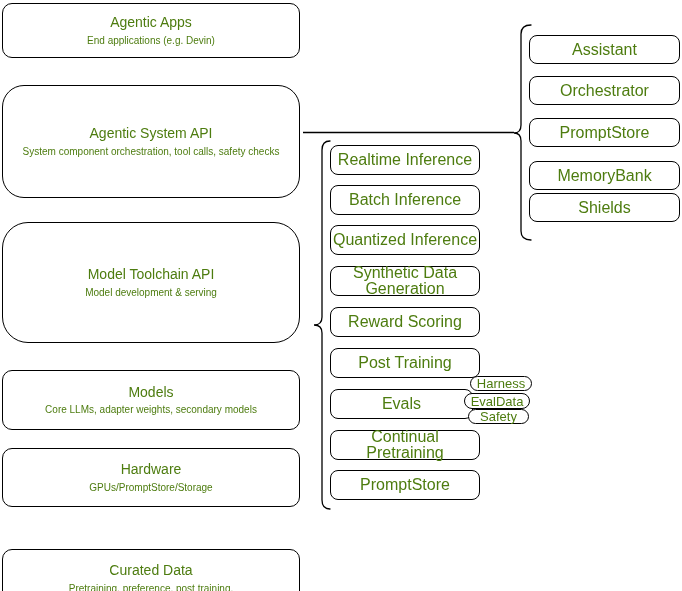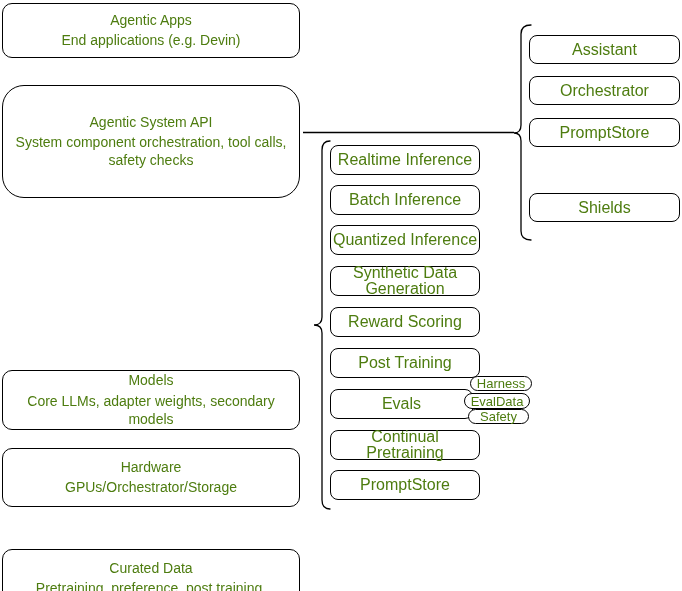--- a/index.html
+++ b/index.html
@@ -23,21 +23,21 @@
     box-sizing: border-box;
     background: #ffffff;
     border: 1px solid #000000;
     display: flex;
     flex-direction: column;
     align-items: center;
     justify-content: center;
     text-align: center;
   }
   .box .title { font-size: 14px; line-height: 1.25; }
-  .box .subtitle { font-size: 14px; line-height: 1.3; margin-top: 2px; }
+  .box .subtitle { font-size: 10px; line-height: 1.3; margin-top: 2px; }
   .label-box { font-size: 16px; line-height: 1; border-radius: 8px; }
   
   .lb { left: 2px; width: 298px; border-radius: 10px; }
   .lb1 { top: 3px;   height: 55px; }
   .lb2 { top: 85px;  height: 113px; border-radius: 22px; }
   .lb3 { top: 222px; height: 121px; border-radius: 26px; }
   .lb4 { top: 370px; height: 60px; }
   .lb5 { top: 448px; height: 59px; }
   .lb6 { top: 549px; height: 59px; }
   
@@ -88,27 +88,31 @@
   </svg>
 
   <div class="box lb lb1">
     <div class="title">Agentic Apps</div>
     <div class="subtitle">End applications (e.g. Devin)</div>
   </div>
   <div class="box lb lb2">
     <div class="title">Agentic System API</div>
     <div class="subtitle">System component orchestration, tool calls, safety checks</div>
   </div>
+  <div class="box lb lb3">
+    <div class="title">Model Toolchain API</div>
+    <div class="subtitle">Model development &amp; serving</div>
+  </div>
   <div class="box lb lb4">
     <div class="title">Models</div>
     <div class="subtitle">Core LLMs, adapter weights, secondary models</div>
   </div>
   <div class="box lb lb5">
     <div class="title">Hardware</div>
-    <div class="subtitle">GPUs/Orchestrator/Storage</div>
+    <div class="subtitle">GPUs/PromptStore/Storage</div>
   </div>
   <div class="box lb lb6">
     <div class="title">Curated Data</div>
     <div class="subtitle">Pretraining, preference, post training.</div>
   </div>
 
   <div class="box label-box mb mb1">Realtime Inference</div>
   <div class="box label-box mb mb2">Batch Inference</div>
   <div class="box label-box mb mb3">Quantized Inference</div>
   <div class="box label-box mb mb4">Synthetic Data Generation</div>
@@ -118,15 +122,16 @@
   <div class="box label-box mb mb8">Continual Pretraining</div>
   <div class="box label-box mb mb9">PromptStore</div>
 
   <div class="pill pill1">Harness</div>
   <div class="pill pill2">EvalData</div>
   <div class="pill pill3">Safety</div>
 
   <div class="box label-box rb rb1">Assistant</div>
   <div class="box label-box rb rb2">Orchestrator</div>
   <div class="box label-box rb rb3">PromptStore</div>
+  <div class="box label-box rb rb4">MemoryBank</div>
   <div class="box label-box rb rb5">Shields</div>
 
 </div>
 
 </body></html>

